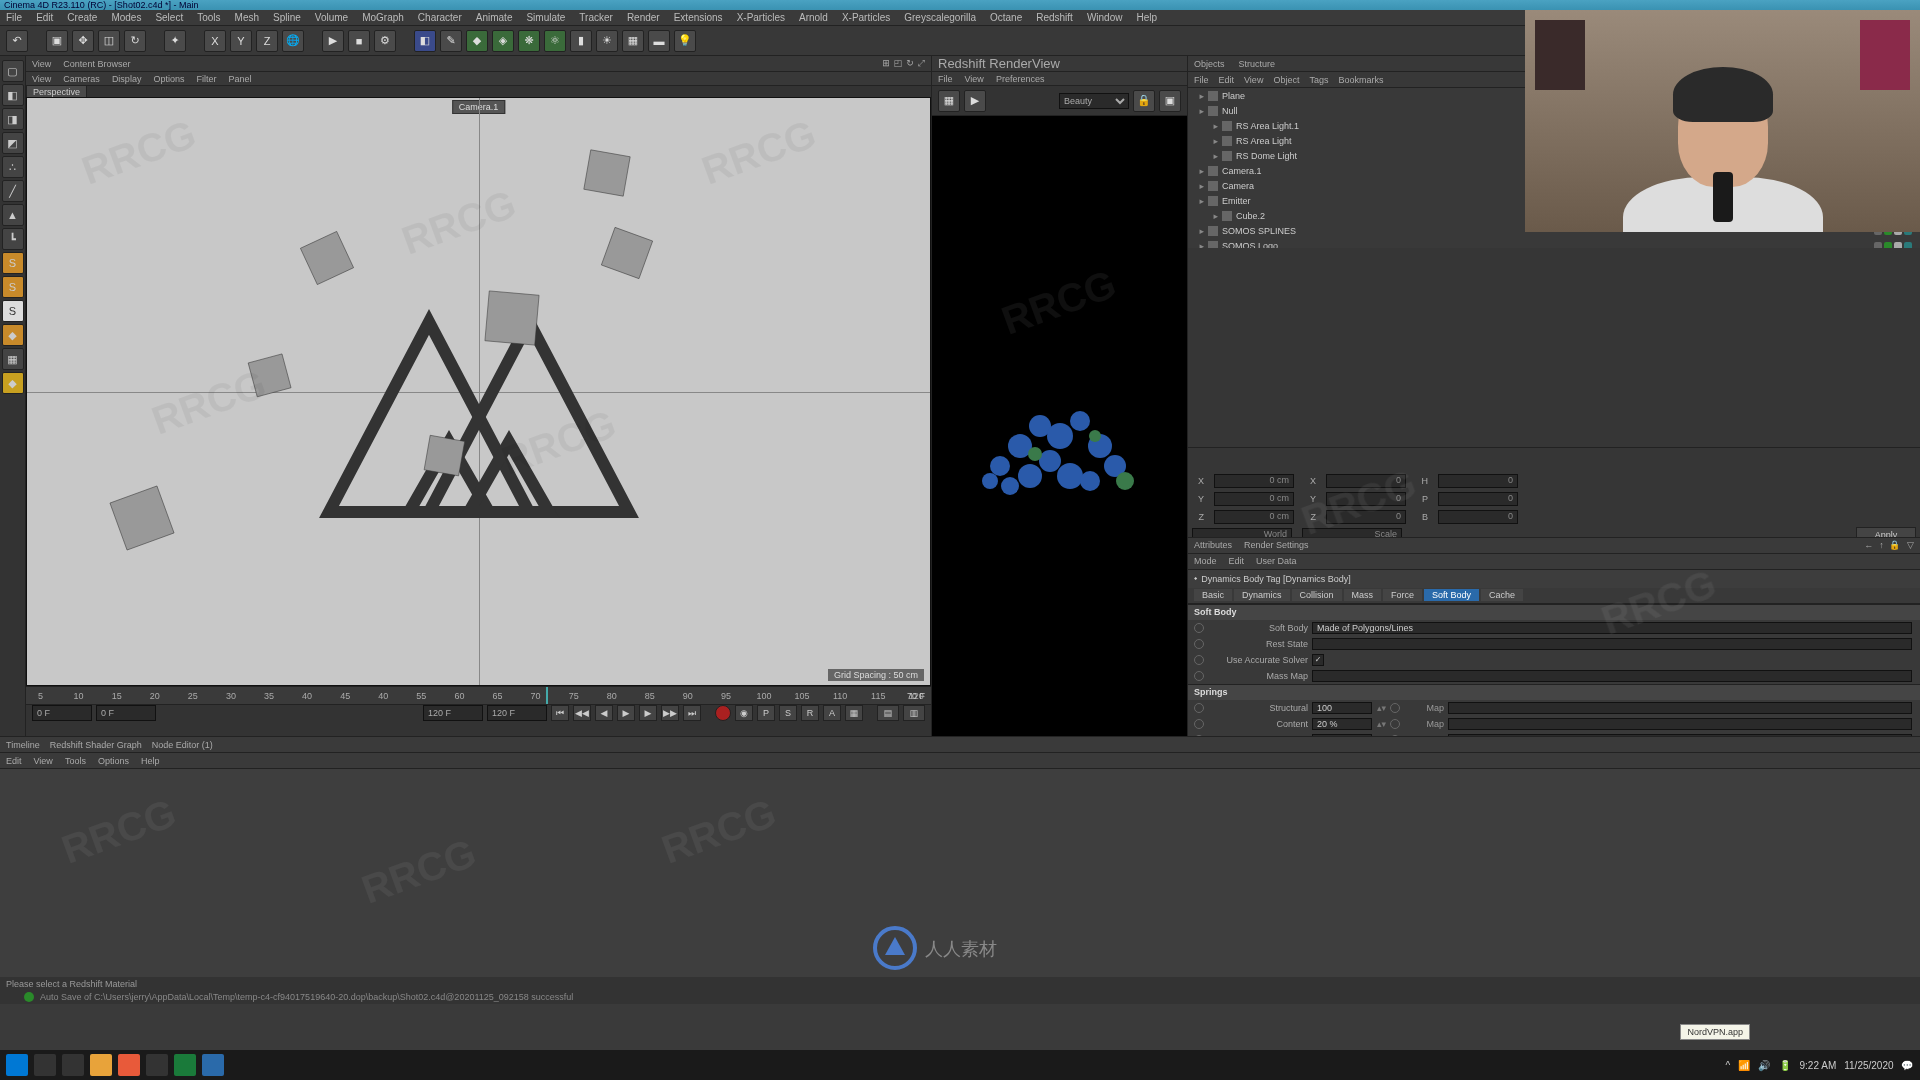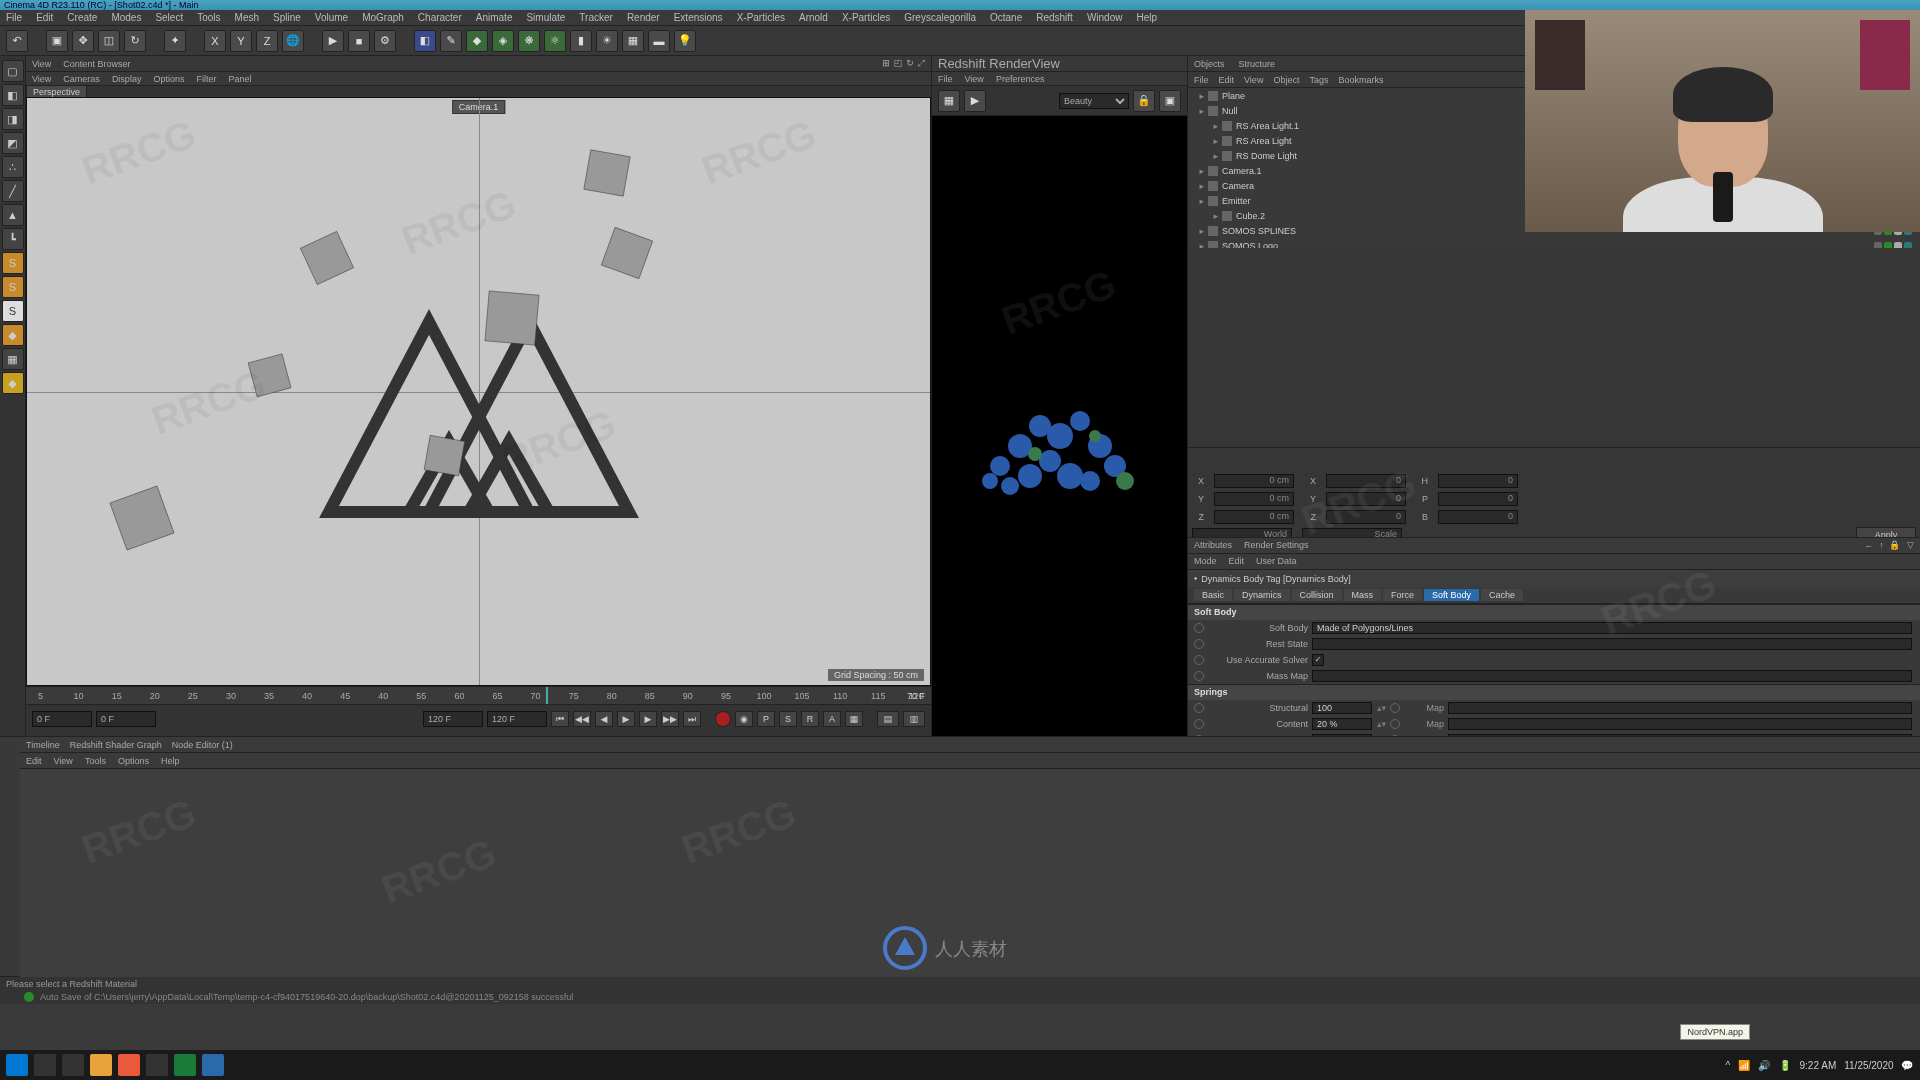--- a/index.html
+++ b/index.html
@@ -29,21 +29,21 @@
 .vp-axis-h { position:absolute; left:0; right:0; top:50%; height:1px; background:#888;}
 .vp-axis-v { position:absolute; top:0; bottom:0; left:50%; width:1px; background:#888;}
 .triangle-logo { position:absolute; left:50%; top:50%; transform:translate(-50%,-50%);}
 .grid-label { position:absolute; right:6px; bottom:4px; background:rgba(60,60,60,.7); color:#ddd; font-size:9px; padding:1px 6px;}
 .cam-label { position:absolute; left:50%; top:2px; transform:translateX(-50%); font-size:9px; background:#555; color:#ddd; padding:1px 6px; border:1px solid #333;}
 
 .timeline-area { height: 50px; background:#333; border-top:1px solid #222;}
 .ruler { height:18px; background:#3a3a3a; display:flex; align-items:center; padding:0 6px; font-size:9px; color:#aaa; gap:21px; border-bottom:1px solid #222; position:relative;}
 .ruler .tick { width:26px; text-align:center;}
 .ruler .play-head { position:absolute; left:520px; top:0; bottom:0; width:2px; background:#4aa;}
-.play-row { height:22px; display:flex; align-items:flex-end; padding:0 6px; gap:4px; }
+.play-row { height:22px; display:flex; align-items:flex-start; padding:0 6px; gap:4px; }
 .play-row .num-field { width:60px; height:16px; background:#2a2a2a; border:1px solid #111; color:#aaa; font-size:9px; padding:0 4px; display:flex; align-items:center;}
 .play-btn { width:18px; height:16px; background:#444; border:1px solid #222; display:flex; align-items:center; justify-content:center; font-size:9px;}
 .rec-btn { width:16px; height:16px; border-radius:50%; background:#aa2020; border:1px solid #222;}
 
 .render-panel { width: 256px; background:#333; border-left:1px solid #222; display:flex; flex-direction:column;}
 .render-tab { height:16px; background:#383838; font-size:13px; padding-left:6px; display:flex; align-items:center; color:#aaa; border-bottom:1px solid #222;}
 .render-tools { height:30px; display:flex; align-items:center; gap:4px; padding:0 6px; border-bottom:1px solid #222;}
 .render-tools select { background:#2a2a2a; color:#aaa; border:1px solid #111; font-size:9px; height:16px; width:70px;margin-left:32px;}
 .render-canvas { flex:1; background:#000; display:flex; align-items:center; justify-content:center; position:relative;}
 
@@ -78,21 +78,21 @@
 .attr-row .bullet { width:10px; height:10px; border:1px solid #666; border-radius:50%;}
 .attr-row .lbl { width:100px; color:#aaa;}
 .attr-row .val { width:60px; height:12px; background:#2a2a2a; border:1px solid #111; color:#ccc; padding:0 4px; font-size:9px; display:flex; align-items:center;}
 .attr-row .dropdown-val { flex:1; height:12px; background:#2a2a2a; border:1px solid #111; color:#ccc; padding:0 4px; font-size:9px; display:flex; align-items:center; margin-right:8px;}
 .attr-row .spin { width:10px; color:#777;}
 .attr-row .map-bullet { width:10px; height:10px; border:1px solid #666; border-radius:50%; margin-left:auto; }
 .attr-row .map-lbl { width:40px; color:#999;}
 .attr-row .map-field { flex:1; height:12px; background:#2a2a2a; border:1px solid #111; margin-right:8px;}
 .attr-row .chk { width:12px; height:12px; background:#2a2a2a; border:1px solid #111; display:flex; align-items:center; justify-content:center; color:#ccc; font-size:8px;}
 
-.bottom-shader { height:240px; background:#393939; border-top:1px solid #222; position:relative;padding-left:20px;}
+.bottom-shader { height:240px; background:#393939; border-top:1px solid #222; position:relative;}
 .shader-tabs { height:16px; background:#3a3a3a; display:flex; align-items:center; gap:10px; padding-left:6px; font-size:9px; color:#aaa; border-bottom:1px solid #222;}
 .shader-menubar { height:16px; background:#3a3a3a; display:flex; align-items:center; gap:12px; padding-left:6px; font-size:9px; color:#aaa; border-bottom:1px solid #222;}
 .shader-canvas { flex:1; background:#3e3e3e; position:relative; height:208px;}
 
 .statusbar { height:14px; background:#333; font-size:9px; color:#999; padding-left:6px; display:flex; align-items:center; border-top:1px solid #222;}
 .auto-save-bar { height:14px; background:#333; font-size:9px; color:#888; padding-left:24px; display:flex; align-items:center;}
 
 .taskbar { height:30px; background:#1a1a1a; display:flex; align-items:center; padding:0 6px; gap:6px; position:absolute; bottom:0; left:0; right:0;}
 .task-item { width:22px; height:22px; background:#333; border-radius:2px;}
 .task-right { margin-left:auto; display:flex; align-items:center; gap:8px; color:#ccc; font-size:10px;}

